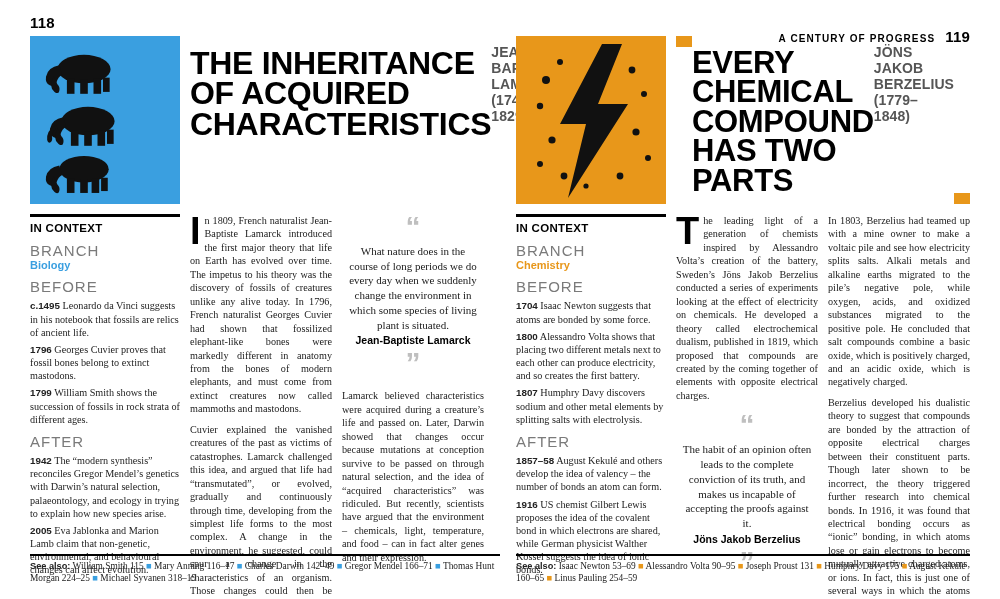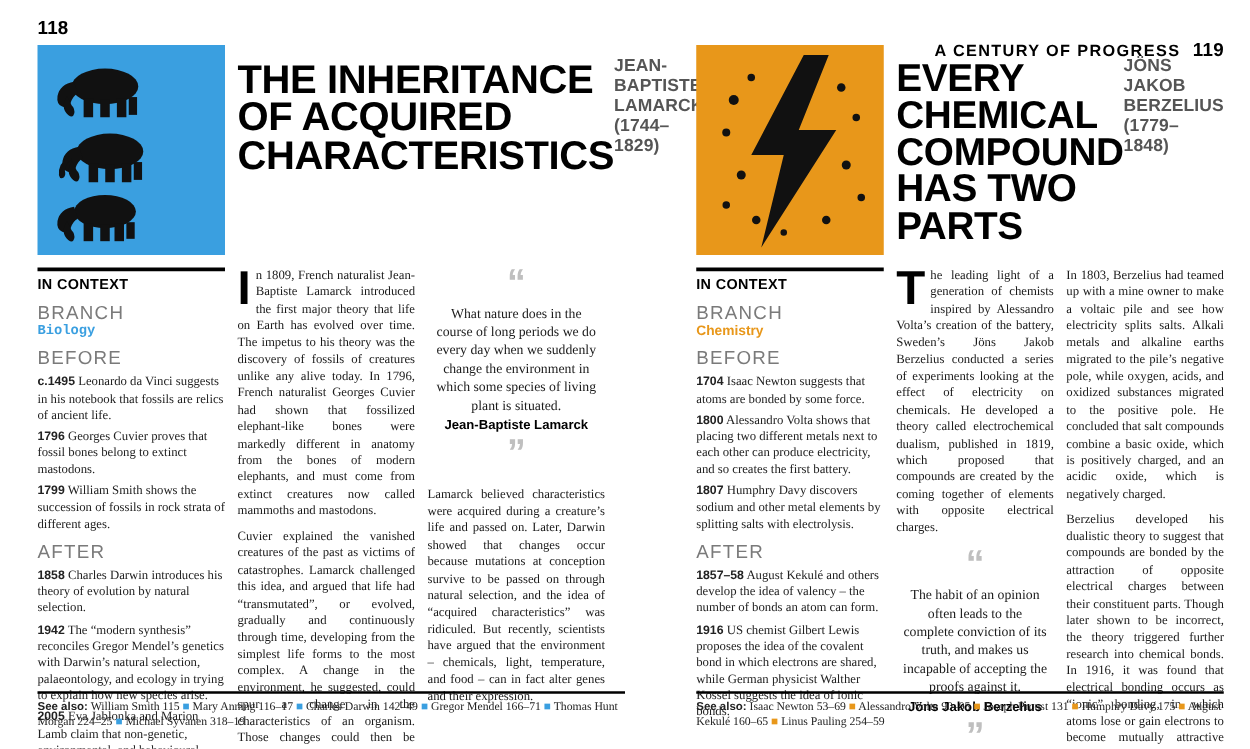--- a/index.html
+++ b/index.html
@@ -2,36 +2,36 @@
 <html><head>
 <meta charset="utf-8">
 <style>
   * { box-sizing: border-box; margin: 0; padding: 0; }
   html, body {
     width: 1000px; height: 599px;
     background: #ffffff;
     font-family: "Liberation Serif", serif;
     overflow: hidden;
   }
-  .spread { position: relative; width: 1000px; height: 599px; display: flex; gap: 41px; }
+  .spread { position: relative; width: 1000px; height: 599px; display: flex; }
   .page { position: relative; height: 599px; }
   .page-left { width: 500px; padding: 14px 16px 10px 30px; }
   .page-right { width: 500px; padding: 14px 30px 10px 16px; }
 
   
   .hdr { height: 16px; display: flex; align-items: center; }
   .folio {
     font-family: "Liberation Sans", sans-serif;
     font-weight: bold; font-size: 15px; color: #000;
     letter-spacing: 0.2px;
   }
   .hdr-right { width: 100%; display: flex; justify-content: flex-end; align-items: baseline; gap: 10px; }
   .run-head {
     font-family: "Liberation Sans", sans-serif;
-    font-weight: bold; font-size: 13px; letter-spacing: 1.1px; color: #000; margin-top: 19px;
+    font-weight: bold; font-size: 10px; letter-spacing: 1.1px; color: #000; margin-top: 19px;
   }
 
   
   .topband { display: flex; gap: 10px; margin-top: 6px; }
   .artbox { width: 150px; height: 168px; flex: none; position: relative; }
   .artbox.blue { background: #3a9fe0; }
   .artbox.orange { background: #e8971a; }
 
   .titlecol { flex: 1; display: flex; flex-direction: row; }
   .rule { height: 11px; width: 100%; }
@@ -72,21 +72,21 @@
   }
   .ctx-lbl {
     font-family: Liberation Sans, sans-serif;
     font-size: 15px; letter-spacing: 1px; color: #7a7a7a;
     margin-top: 7px;
   }
   .ctx-branch {
     font-family: "Liberation Sans", sans-serif;
     font-weight: bold; font-size: 11px; color: #e8971a; margin-bottom: 2px;
   }
-  .ctx-branch.blue { color: #3a9fe0; font-family: Liberation Mono, monospace; }
+  .ctx-branch.blue { color: #3a9fe0; }
   .ctx-entry {
     font-size: 10.2px; line-height: 1.28; color: #222;
     margin-top: 4px; text-align: left;
   }
   .ctx-entry b {
     font-family: "Liberation Sans", sans-serif;
     font-weight: bold; font-size: 9.8px;
   }
 
   .drop {
@@ -199,21 +199,20 @@
         <div class="ctx-title">IN CONTEXT</div>
         <div class="ctx-lbl" style="margin-top:0">BRANCH</div>
         <div class="ctx-branch blue">Biology</div>
 
         <div class="ctx-lbl">BEFORE</div>
         <div class="ctx-entry"><b>c.1495</b> <span>Leonardo da Vinci suggests in his notebook that fossils are relics of ancient life.</span></div>
         <div class="ctx-entry"><b>1796</b> <span>Georges Cuvier proves that fossil bones belong to extinct mastodons.</span></div>
         <div class="ctx-entry"><b>1799</b> <span>William Smith shows the succession of fossils in rock strata of different ages.</span></div>
 
         <div class="ctx-lbl">AFTER</div>
-        <div class="ctx-entry"><b>1858</b> <span>Charles Darwin introduces his theory of evolution by natural selection.</span></div>
         <div class="ctx-entry"><b>1942</b> <span>The “modern synthesis” reconciles Gregor Mendel’s genetics with Darwin’s natural selection, palaeontology, and ecology in trying to explain how new species arise.</span></div>
         <div class="ctx-entry"><b>2005</b> <span>Eva Jablonka and Marion Lamb claim that non-genetic, environmental, and behavioural changes can affect evolution.</span></div>
       </div>
 
       <div class="maincols">
         <div class="col">
           <p class="para"><span class="drop">I</span><span>n 1809, French naturalist Jean-Baptiste Lamarck introduced the first major theory that life on Earth has evolved over time. The impetus to his theory was the discovery of fossils of creatures unlike any alive today. In 1796, French naturalist Georges Cuvier had shown that fossilized elephant-like bones were markedly different in anatomy from the bones of modern elephants, and must come from extinct creatures now called mammoths and mastodons.</span></p>
           <p class="para">Cuvier explained the vanished creatures of the past as victims of catastrophes. Lamarck challenged this idea, and argued that life had “transmutated”, or evolved, gradually and continuously through time, developing from the simplest life forms to the most complex. A change in the environment, he suggested, could spur a change in the characteristics of an organism. Those changes could then be inherited through reproduction. Characteristics that were useful developed further; those that were not useful might disappear.</p>
         </div>
         <div class="col">

